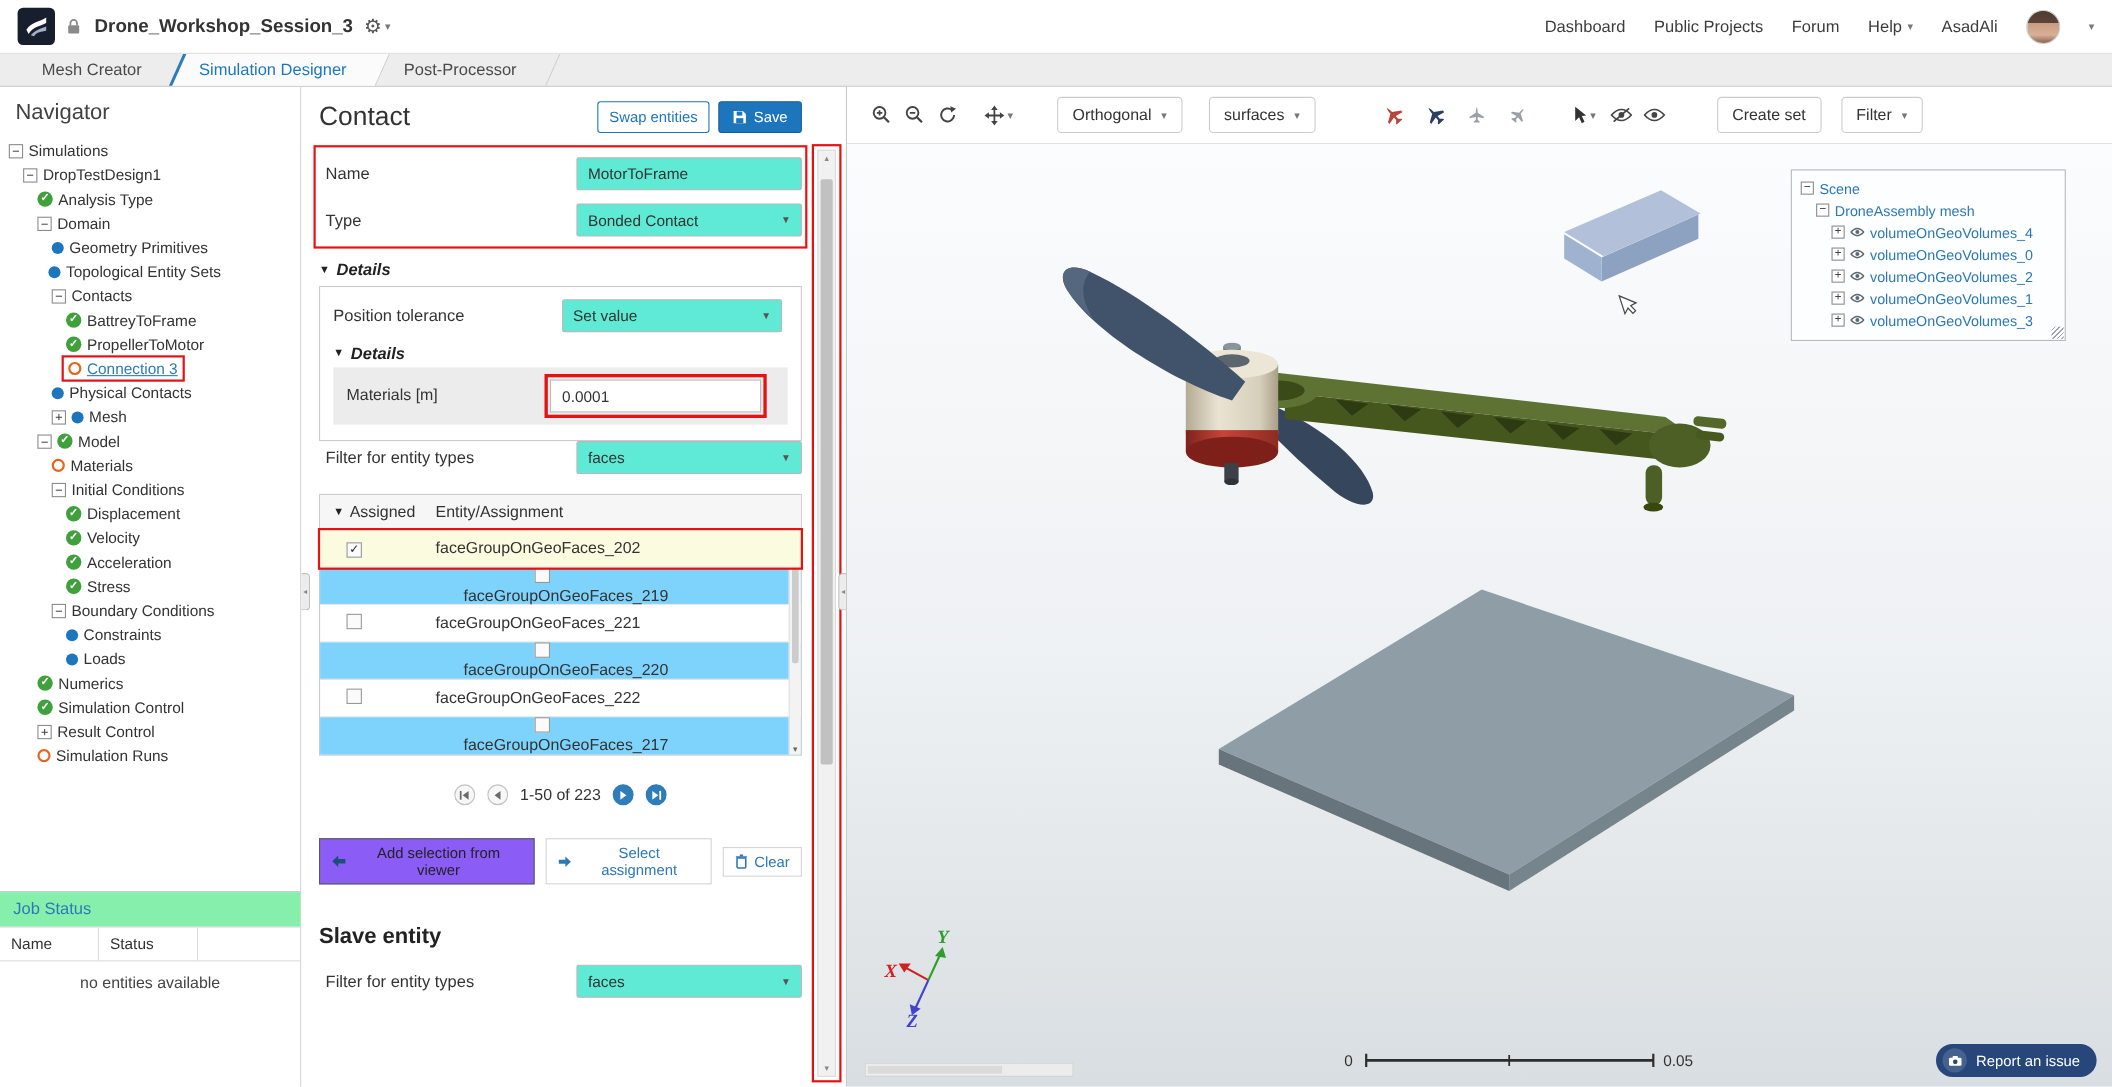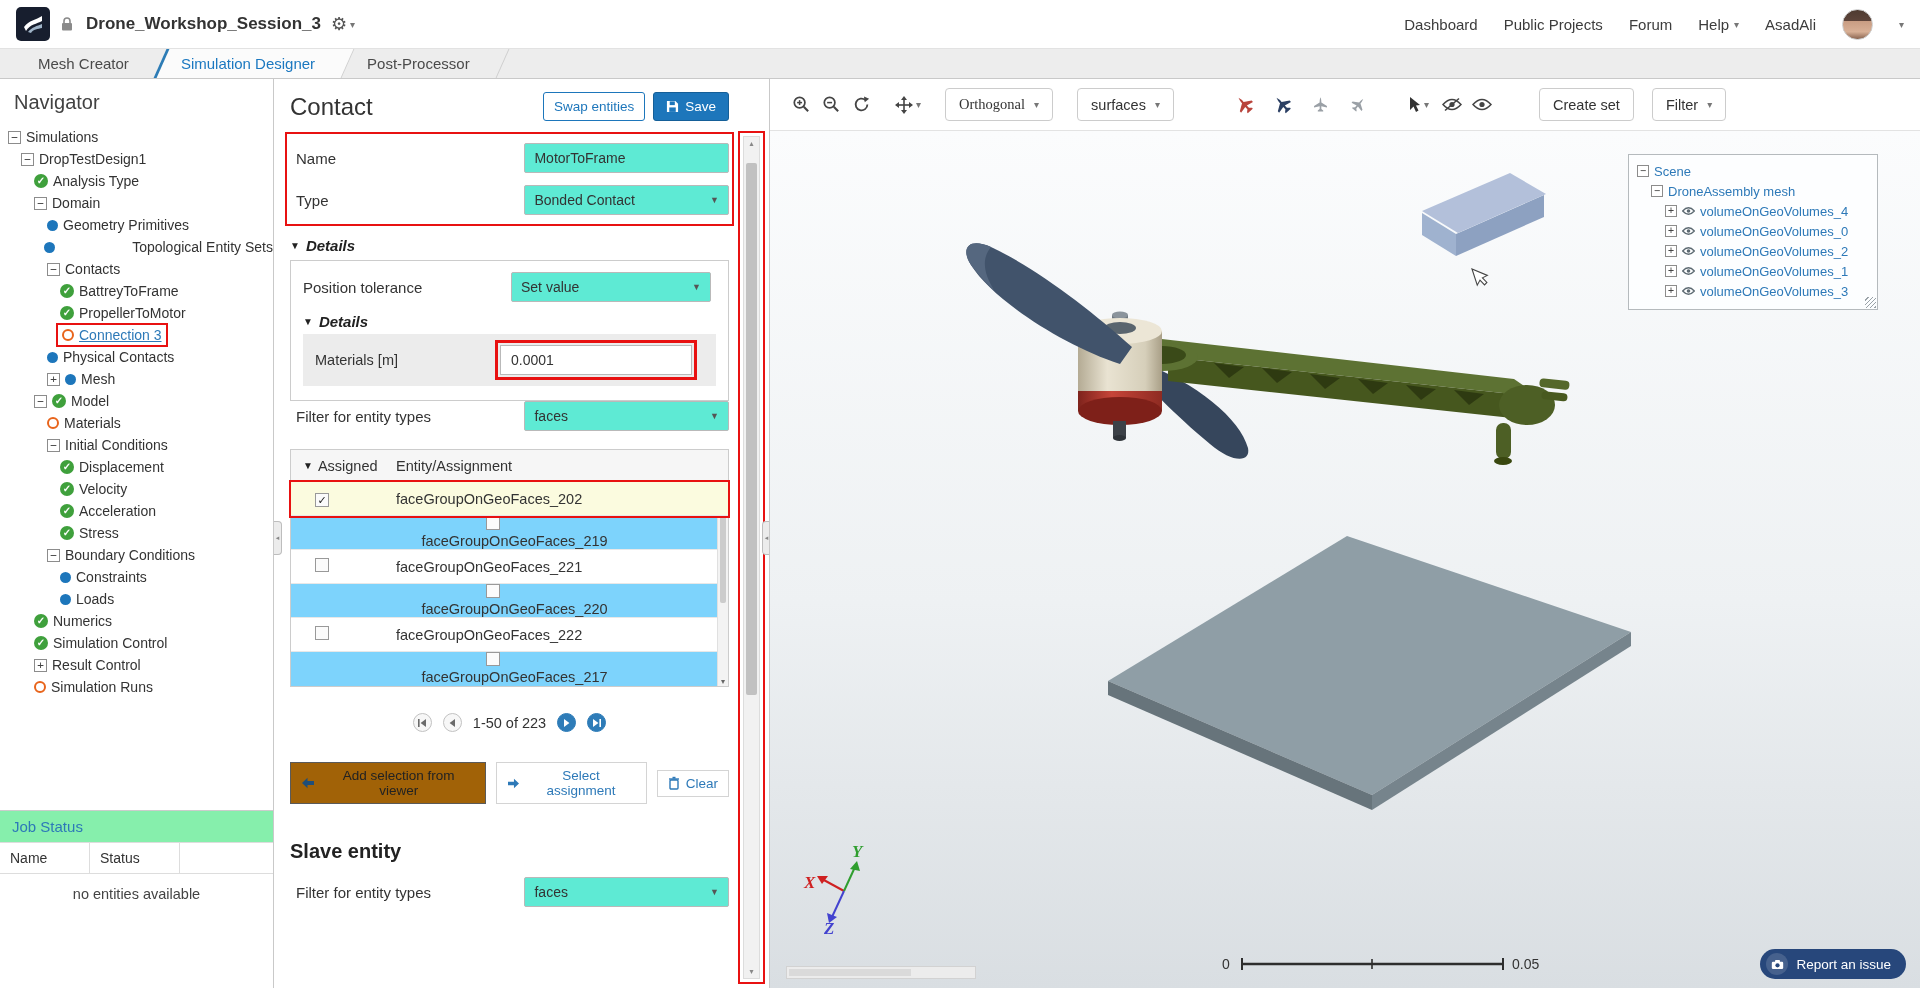--- a/index.html
+++ b/index.html
@@ -87,21 +87,21 @@
   .cb { display: inline-block; width: 14px; height: 14px; border: 1px solid #999; background: #fbfbfb; font-size: 11px; line-height: 12px; text-align: center; color: #222; }
   .tcell-name { flex: 1; padding-left: 10px; }
   .table-scroll { position: absolute; top: 33px; bottom: 0; right: 0; width: 11px; background: #f3f3f3; border-left: 1px solid #e0e0e0; }
   .ts-thumb { position: absolute; top: 2px; left: 2px; right: 2px; height: 58%; background: #ccc; border-radius: 2px; }
   .ts-arrow { position: absolute; bottom: 0; left: 0; right: 0; text-align: center; font-size: 8px; color: #666; }
   .pagination { display: flex; align-items: center; justify-content: center; gap: 11px; margin-top: 26px; font-size: 14.5px; color: #333; }
   .pg-btn { width: 19px; height: 19px; border-radius: 50%; display: inline-flex; align-items: center; justify-content: center; cursor: pointer; }
   .pg-dis { border: 1px solid #c2c2c2; background: #f7f7f7; }
   .pg-act { background: #2e7cb8; border: 1px solid #2e7cb8; }
   .action-row { display: flex; align-items: center; gap: 10px; margin-top: 30px; }
-  .btn-addsel { display: inline-flex; align-items: center; gap: 7px; background: #a16207; border: 1.5px solid #5a5a5a; color: #222; font-size: 13.5px; padding: 5px 10px; cursor: pointer; font-family: inherit; }
+  .btn-addsel { display: inline-flex; align-items: center; gap: 7px; background: #8b5cf6; border: 1.5px solid #5a5a5a; color: #222; font-size: 13.5px; padding: 5px 10px; cursor: pointer; font-family: inherit; }
   .btn-lite { display: inline-flex; align-items: center; gap: 6px; background: #fff; border: 1px solid #d4d4d4; color: var(--link); font-size: 13.5px; padding: 5px 10px; cursor: pointer; font-family: inherit; }
   .panel-scrollbar { position: absolute; top: 57px; right: 9px; width: 17px; height: 843px; background: #f1f1f1; border: 1px solid #dcdcdc; outline: 2px solid var(--ann); outline-offset: 3px; z-index: 3; }
   .ps-arrow { position: absolute; left: 0; right: 0; text-align: center; font-size: 8px; color: #888; }
   .ps-up { top: 2px; } .ps-down { bottom: 2px; }
   .ps-thumb { position: absolute; top: 26px; left: 2px; right: 2px; height: 532px; background: #c1c1c1; border-radius: 2px; }
 
   
   .viewer { flex: 1; display: flex; flex-direction: column; position: relative; background: #fff; }
   .viewer-toolbar { height: 52px; background: #fff; border-bottom: 1px solid #e3e3e3; display: flex; align-items: center; padding: 0 16px; }
   .vt-icon { width: 30px; height: 30px; display: inline-flex; align-items: center; justify-content: center; color: #444; cursor: pointer; flex: none; }
@@ -187,21 +187,21 @@
           <span class="tree-label">Analysis Type</span>
         </div>
         <div class="tree-row" style="padding-left: 34px;">
           <span class="expander">−</span>
           <span class="tree-label">Domain</span>
         </div>
         <div class="tree-row" style="padding-left: 47px;">
           <span class="ic ic-dot"></span>
           <span class="tree-label">Geometry Primitives</span>
         </div>
-        <div class="tree-row" style="padding-left: 44px; justify-content: space-between;">
+        <div class="tree-row" style="padding-left: 44px;">
           <span class="ic ic-dot"></span>
           <span class="tree-label">Topological Entity Sets</span>
         </div>
         <div class="tree-row" style="padding-left: 47px;">
           <span class="expander">−</span>
           <span class="tree-label">Contacts</span>
         </div>
         <div class="tree-row" style="padding-left: 60px;">
           <span class="ic ic-check">✓</span>
           <span class="tree-label">BattreyToFrame</span>
@@ -491,21 +491,21 @@
           </svg>
       </span>
       <span class="vt-group" style="margin-left:18px;">
         <svg width="20" height="20" viewBox="0 0 20 20">
             <path d="M10 1 L13 5 H7 Z M19 10 L15 13 V7 Z M10 19 L7 15 H13 Z M1 10 L5 7 V13 Z" fill="#444"></path>
             <line x1="10" y1="4" x2="10" y2="16" stroke="#444" stroke-width="1.6"></line>
             <line x1="4" y1="10" x2="16" y2="10" stroke="#444" stroke-width="1.6"></line>
           </svg>
         <span class="caret">▾</span>
       </span>
-      <button class="vt-btn" style="margin-left:24px;font-family:Liberation Serif, serif;">
+      <button class="vt-btn" style="margin-left:40px;">
         <span>Orthogonal</span>
         <span class="caret">▾</span>
       </button>
       <button class="vt-btn" style="margin-left:24px;">
         <span>surfaces</span>
         <span class="caret">▾</span>
       </button>
       <span class="jets" style="margin-left:56px;">
         <span class="vt-icon">
           <svg width="21" height="21" viewBox="0 0 20 20">

